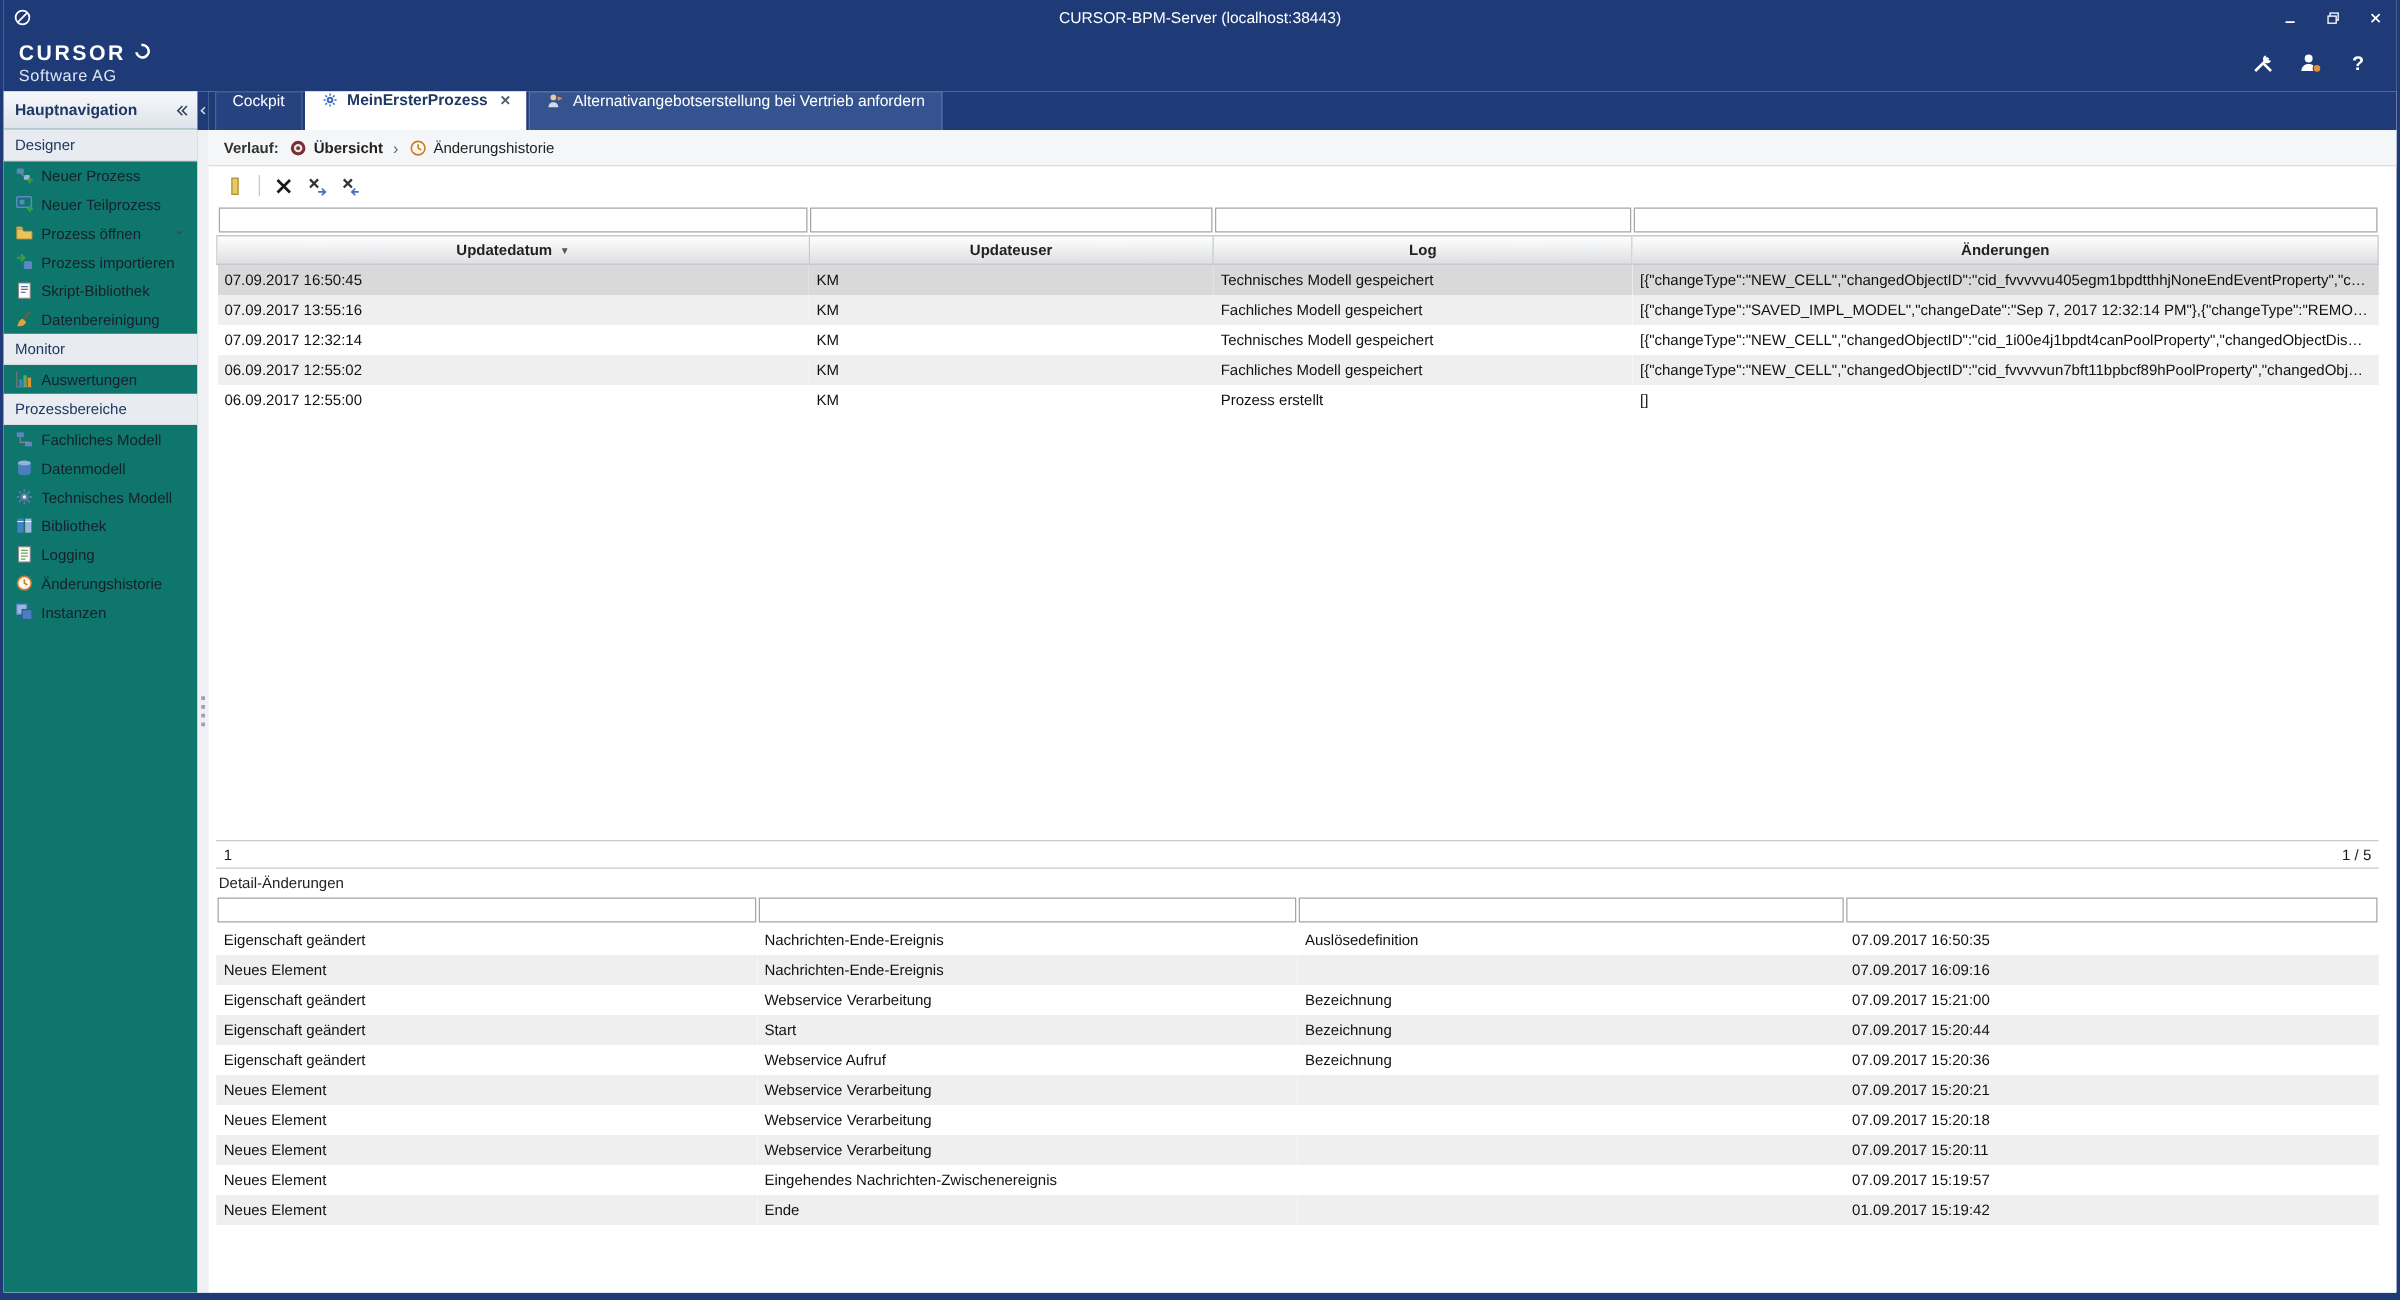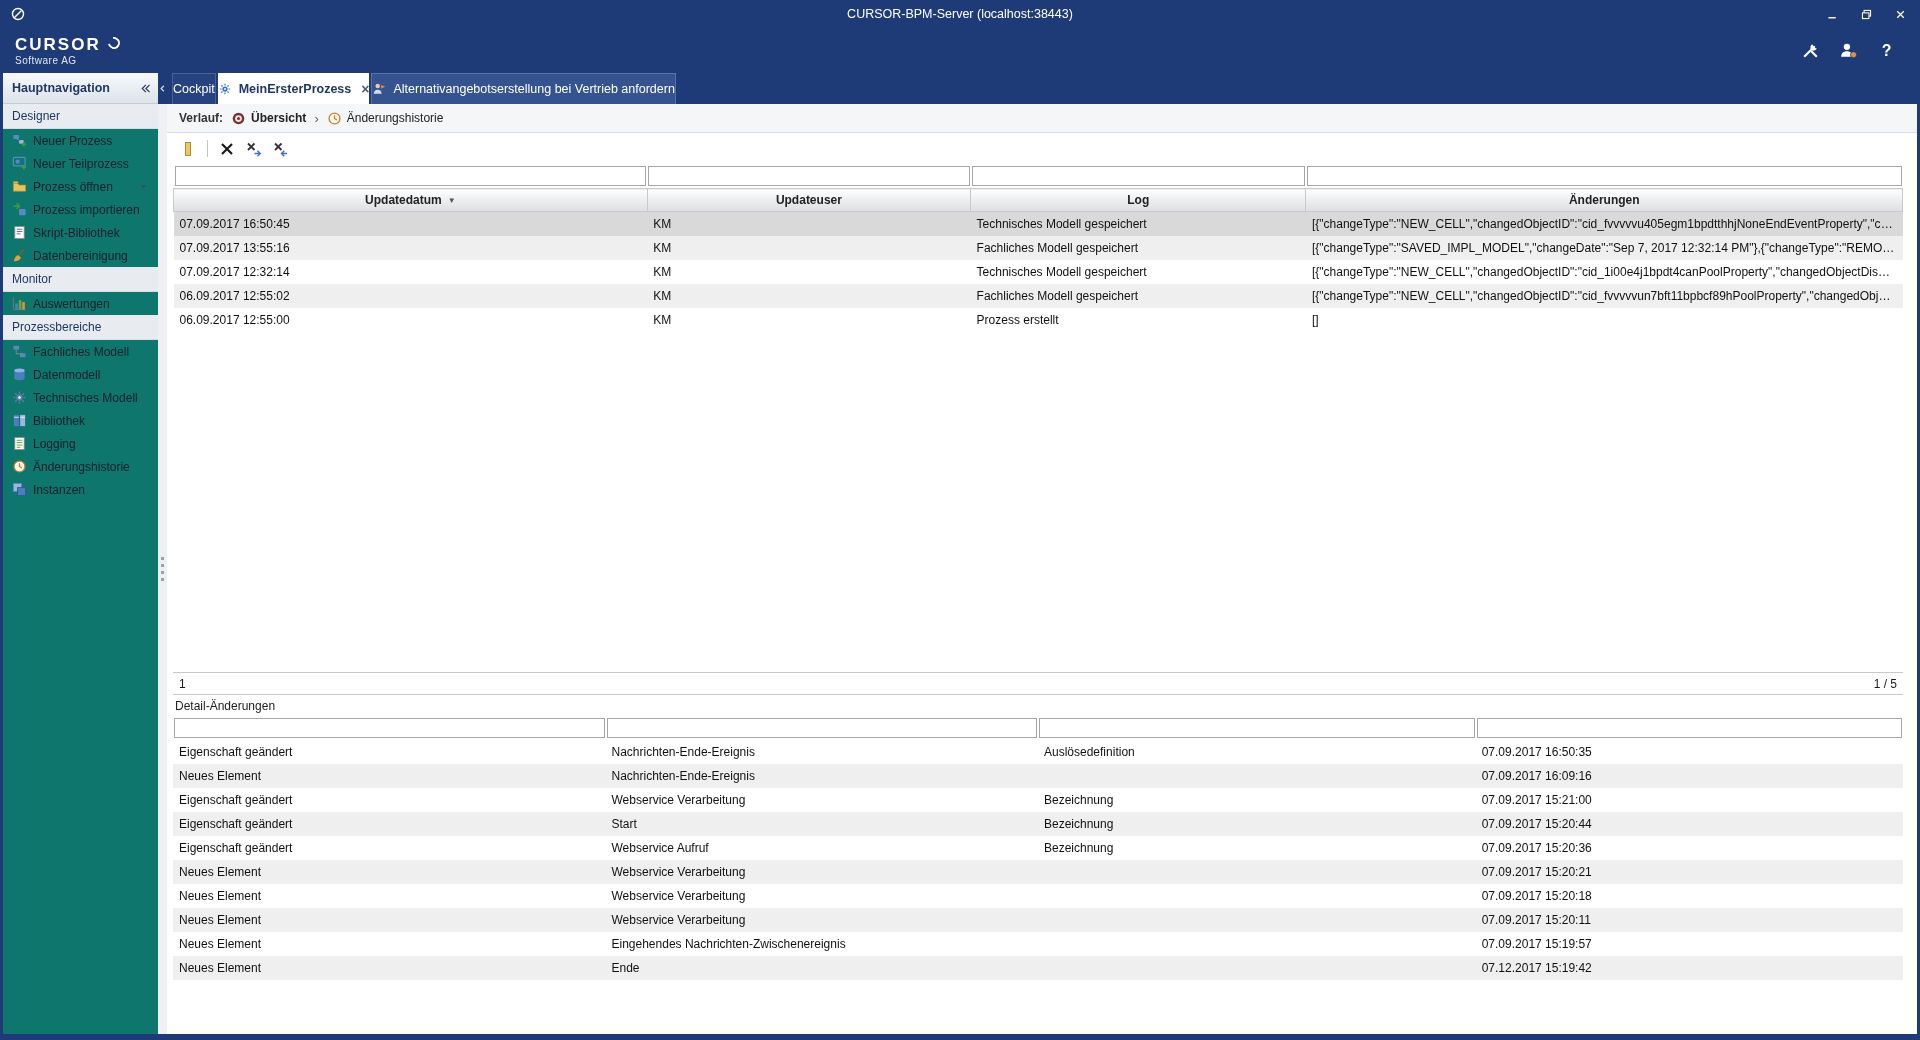--- a/index.html
+++ b/index.html
@@ -16,21 +16,21 @@
   .tb-title{position:absolute;left:0;right:0;text-align:center;color:#fff;font-size:12.5px}
   .win-controls{margin-left:auto;display:flex;height:100%;z-index:2}
   .win-btn{width:34px;height:100%;display:flex;align-items:center;justify-content:center;cursor:default}
   .win-btn .icn{width:13px;height:13px}
 
   
   .appheader{height:45px;background:var(--navy,#1e3b78);display:flex;align-items:center;flex:none}
   .logo{margin-left:12px;color:#fff;line-height:1}
   .logo-main{font-size:17px;font-weight:bold;letter-spacing:2px;display:flex;align-items:flex-start;gap:7px}
   .logo-mark{width:12px;height:12px;border:2px solid #fff;border-left-color:transparent;border-radius:50%;transform:rotate(35deg);margin-top:1px}
-  .logo-sub{font-size:10px;letter-spacing:.5px;margin-top:3px;color:#dfe6f2}
+  .logo-sub{font-size:13px;letter-spacing:.5px;margin-top:3px;color:#dfe6f2}
   .hdr-icons{margin-left:auto;display:flex;gap:16px;margin-right:20px}
   .hdr-btn{width:22px;height:22px;display:flex;align-items:center;justify-content:center}
   .hdr-btn .icn{width:19px;height:19px}
 
   
   .body-row{flex:1;display:flex;min-height:0;background:#fff}
 
   
   .sidebar{width:155px;flex:none;background:#0f766e;display:flex;flex-direction:column}
   .side-head{height:31px;background:linear-gradient(#f7f9fb,#dde3ea);border-bottom:1px solid #c5ccd6;
@@ -46,21 +46,21 @@
   .splitter{width:9px;flex:none;display:flex;flex-direction:column;background:#eef0f3}
   .split-top{height:31px;background:var(--navy,#1e3b78);display:flex;align-items:center;justify-content:center;flex:none}
   .split-top .icn{width:11px;height:11px}
   .split-body{flex:1;display:flex;align-items:center;justify-content:center}
   .split-dots{display:flex;flex-direction:column;gap:4px}
   .split-dots i{width:3px;height:3px;background:#9aa3ad;display:block}
 
   
   .main{flex:1;display:flex;flex-direction:column;min-width:0}
   .tabbar{height:31px;background:var(--navy,#1e3b78);display:flex;align-items:stretch;padding-left:5px;flex:none}
-  .tab{display:flex;align-items:center;gap:7px;padding:0 0;color:#fff;font-size:12.5px;white-space:nowrap;margin-right:2px;cursor:default}
+  .tab{display:flex;gap:7px;padding:0 13px;color:#fff;font-size:12.5px;white-space:nowrap;margin-right:2px;cursor:default}
   .tab.dark{background:var(--tab-inactive,#26437f);border:1px solid #46639c;border-bottom:none}
   .tab.medium{background:var(--tab-medium,#35548f);border:1px solid #5572aa;border-bottom:none}
   .tab.active{background:#fff;color:#1f3864;font-weight:bold}
   .tab .tclose{color:#55606e;font-weight:bold;font-size:14px;margin-left:3px;line-height:1}
   .tab .icn{width:14px;height:14px}
 
   
   .page{flex:1;background:#fff;display:flex;flex-direction:column;min-height:0}
   .crumb-row{height:29px;background:#f4f6f8;border-bottom:1px solid #d8dde3;display:flex;align-items:center;gap:8px;padding:0 12px;flex:none}
   .crumb-label{font-weight:bold;color:#333}
@@ -564,21 +564,21 @@
                 <tr>
                   <td class="dcell" title="Neues Element">Neues Element</td>
                   <td class="dcell" title="Eingehendes Nachrichten-Zwischenereignis">Eingehendes Nachrichten-Zwischenereignis</td>
                   <td class="dcell" title=""></td>
                   <td class="dcell" title="07.09.2017 15:19:57">07.09.2017 15:19:57</td>
                 </tr>
                 <tr>
                   <td class="dcell" title="Neues Element">Neues Element</td>
                   <td class="dcell" title="Ende">Ende</td>
                   <td class="dcell" title=""></td>
-                  <td class="dcell" title="07.09.2017 15:19:42">07.12.2017 15:19:42</td>
+                  <td class="dcell" title="07.09.2017 15:19:42">01.09.2017 15:19:42</td>
                 </tr>
               </tbody>
           </table>
 
           <div class="bottom-pad"></div>
         </div>
 
       </div>
     </div>
   </div>

